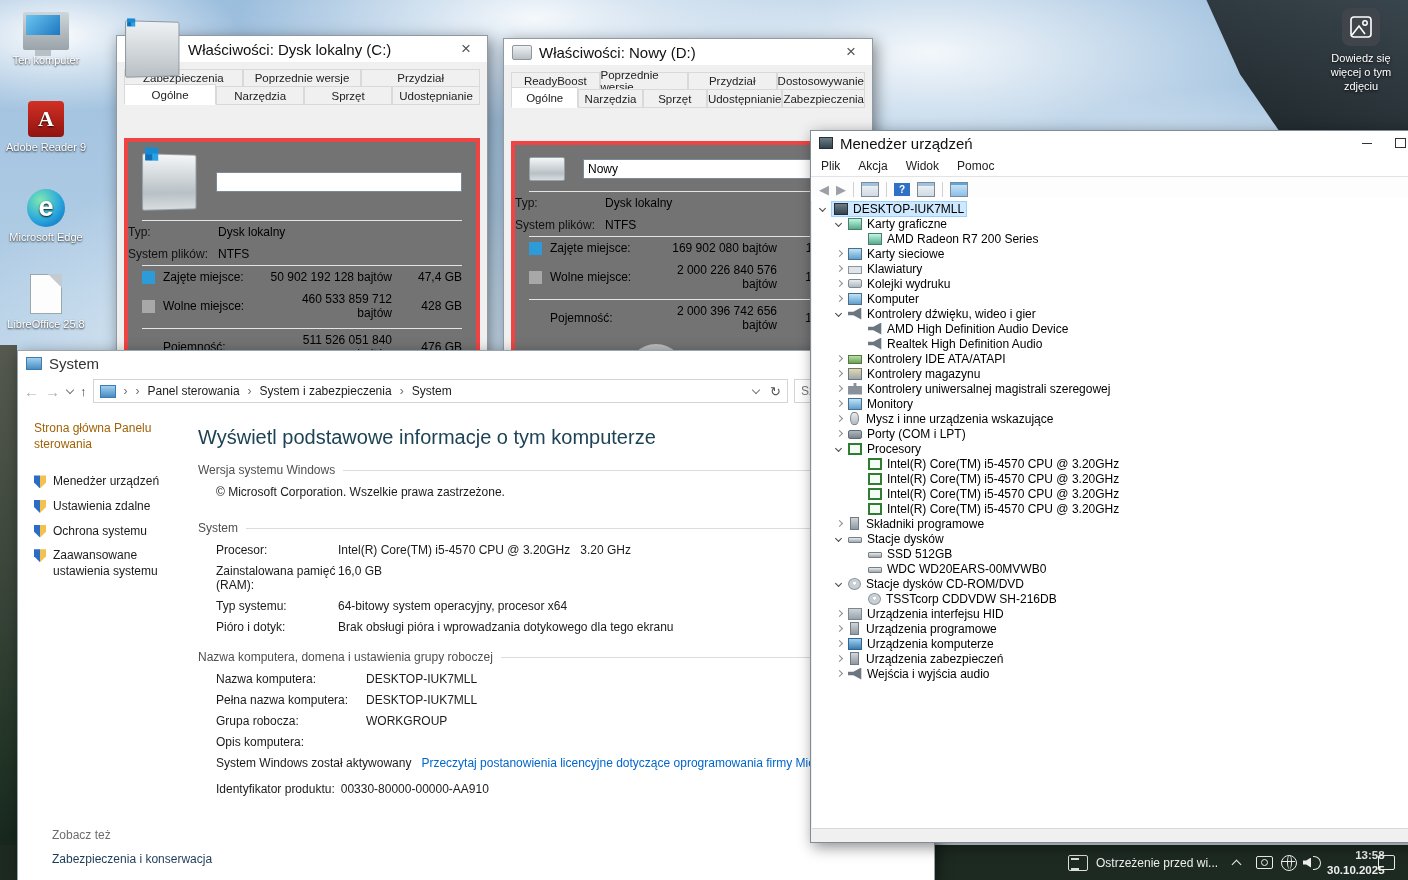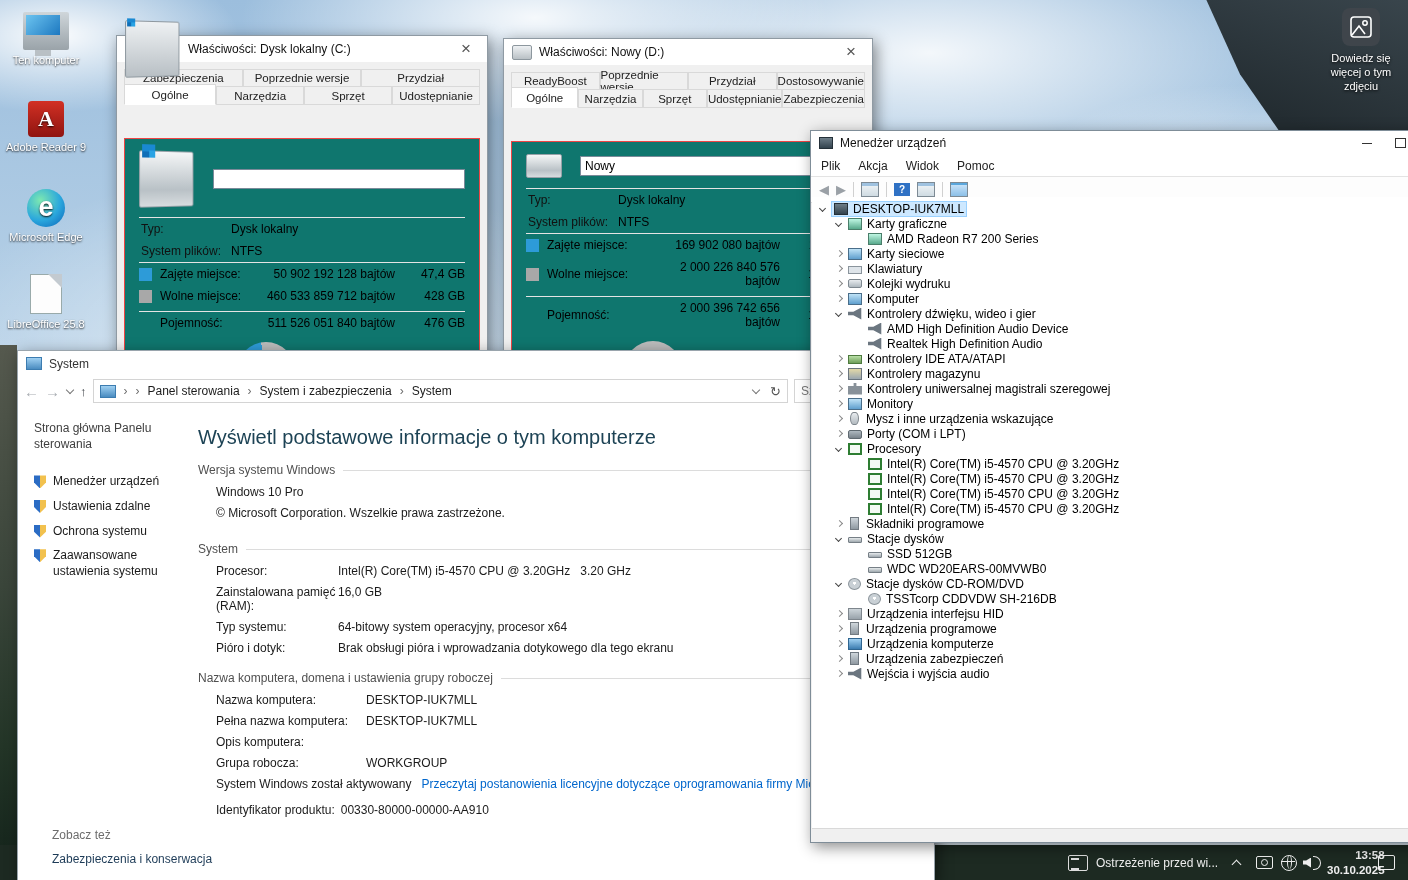--- a/index.html
+++ b/index.html
@@ -15,45 +15,45 @@
     radial-gradient(ellipse 500px 260px at 20% 40%, rgba(255,255,255,.55), transparent 70%),
     radial-gradient(ellipse 600px 300px at 55% 55%, rgba(255,255,255,.35), transparent 70%);}
   .mountain{position:absolute;right:0;top:0;width:280px;height:135px;
     background:linear-gradient(200deg,#39454c,#232c31 70%);
     clip-path:polygon(28% 0,100% 0,100% 100%,55% 100%,40% 55%);}
   .rock-left{position:absolute;left:0;top:345px;width:17px;height:535px;
     background:linear-gradient(180deg,#55594e,#3a453a 45%,#233527 75%,#13221a);}
   
   .win{position:absolute;background:#f0f0f0;border:1px solid #8f9aa3;box-shadow:3px 4px 14px rgba(0,0,0,.45);box-sizing:border-box;}
   .tbar{height:26px;background:#fff;display:flex;align-items:center;padding:0 8px;gap:7px;}
-  .tbar .ttl{flex:1;font-size:12px;color:#111;white-space:nowrap;overflow:hidden;}
+  .tbar .ttl{flex:1;font-size:15px;color:#111;white-space:nowrap;overflow:hidden;}
   .wbtn{width:26px;height:20px;display:flex;align-items:center;justify-content:center;color:#444;font-size:13px;flex:none;}
   .wbtn.bclose::after{content:"\00d7";font-size:17px;color:#555;}
   .wbtn.bmin::after{content:"";width:10px;height:1px;background:#333;}
   .wbtn.bmax::after{content:"";width:9px;height:8px;border:1px solid #333;}
   
   .drive-ico{width:18px;height:13px;flex:none;position:relative;background:linear-gradient(#eef1f3,#b9c0c5);border:1px solid #8d979e;border-radius:2px;}
   .drive-ico.flag::before{content:"";position:absolute;left:1px;top:-3px;width:8px;height:8px;
      background:conic-gradient(from 0deg,#1989d2 0 25%,#29a3e4 0 50%,#0f6fb8 0 75%,#1989d2 0);}
   
   .tabsback{display:flex;margin:7px 7px 0 7px;height:17px;}
   .tabsback .tb{flex:1;border:1px solid #d9d9d9;border-bottom:none;background:#f0f0f0;
      font-size:11.5px;display:flex;align-items:center;justify-content:center;color:#222;}
   .tabsfront{display:flex;margin:0 7px;height:19px;position:relative;z-index:2;}
   .tabsfront .tb{flex:1;border:1px solid #d9d9d9;background:#f0f0f0;font-size:11.5px;
      display:flex;align-items:center;justify-content:center;color:#222;}
   .tabsfront .tb.active{background:#fff;border-bottom:1px solid #fff;margin-top:-2px;flex:1.05;}
-  .page{position:absolute;left:7px;right:7px;top:102px;bottom:0;background:#0f766e;border:1px solid #ef4444;}
+  .page{position:absolute;left:7px;right:7px;top:102px;bottom:0;background:#737373;border:4px solid #ef4444;}
   .page .hr{height:1px;background:#e4e4e4;margin:0 14px;}
   .nrow{display:flex;align-items:center;padding:12px 14px 10px 14px;gap:18px;}
   .nrow input{flex:1;height:18px;border:1px solid #7a8a99;font-family:inherit;font-size:12px;padding:0 4px;}
   .drive-big{width:34px;height:22px;position:relative;background:linear-gradient(#f4f6f7,#b9c1c6 70%,#d7dcdf);border:1px solid #97a1a8;border-radius:2px;flex:none;}
   .drive-big.flag::before{content:"";position:absolute;left:2px;top:-7px;width:13px;height:13px;
      background:conic-gradient(from 0deg,#1989d2 0 25%,#29a3e4 0 50%,#0f6fb8 0 75%,#1989d2 0);}
-  .inford{display:flex;padding:4px 16px;}
+  .inford{display:flex;padding:4px 0;}
   .inford .l{width:90px;color:#111;}
   .legrow{display:flex;align-items:center;padding:4px 14px;}
   .legrow .sq{width:13px;height:13px;margin-right:8px;flex:none;}
   .legrow .lab{width:105px;}
   .legrow .bytes{flex:1;text-align:right;}
   .legrow .gb{width:70px;text-align:right;}
   .donut{width:58px;height:58px;border-radius:50%;position:relative;margin:8px 0 0 112px;}
   .donut::after{content:"";position:absolute;left:15px;top:15px;width:28px;height:28px;border-radius:50%;background:#fff;}
   .donut.c{background:conic-gradient(from 314deg,#2d9bd8 0 36deg,#bcbcbc 36deg 360deg);}
   .donut.d{background:#bcbcbc;}
@@ -105,21 +105,21 @@
   .chevdn{width:8px;height:8px;position:relative;}
   .chevdn::after{content:"";position:absolute;left:1px;top:0;width:5px;height:5px;border-right:1px solid #777;border-bottom:1px solid #777;transform:rotate(45deg);}
   .addr{flex:1;height:22px;border:1px solid #d4d4d4;display:flex;align-items:center;padding:0 6px;background:#fff;}
   .addr .crumb{color:#1b1b1b;}
   .addr .crumb::before{content:"\203a";margin:0 8px;color:#6d6d6d;}
   .mini-mon{width:14px;height:11px;border:1px solid #3c7cb0;background:linear-gradient(#9fd0f2,#4a8cc0);flex:none;}
   .refresh{color:#555;font-size:13px;}
   .searchbox{width:120px;height:22px;border:1px solid #d4d4d4;display:flex;align-items:center;padding:0 6px;color:#767676;flex:none;}
   .sys-body{position:absolute;left:0;right:0;top:55px;bottom:0;background:#fff;display:flex;}
   .sideb{width:178px;flex:none;padding:14px 0 0 16px;box-sizing:border-box;}
-  .sideb .home{color:#404040;margin-bottom:22px;line-height:1.35;width:130px;}
+  .sideb .home{color:#a16207;margin-bottom:22px;line-height:1.35;width:130px;}
   .srow{display:flex;gap:7px;margin-bottom:9px;align-items:flex-start;color:#1b1b1b;line-height:1.3;width:150px;}
   .shield{width:12px;height:13px;flex:none;margin-top:1px;background:linear-gradient(90deg,#2b6cc4 0 50%,#f2c14e 50% 100%);clip-path:polygon(0 0,100% 0,100% 55%,50% 100%,0 55%);}
   .mainc{flex:1;position:relative;padding:16px 0 0 2px;}
   .h1{font-size:20px;color:#1d4355;margin:4px 0 14px 0;}
   .sect{display:flex;align-items:center;color:#4f4f4f;margin:14px 0 8px 0;}
   .sect::after{content:"";flex:1;height:1px;background:#dcdcdc;margin-left:8px;}
   .ind{padding-left:18px;}
   .irow{display:flex;margin:7px 0;}
   .irow .l{width:122px;flex:none;color:#1b1b1b;}
   .irow .v{color:#1b1b1b;}
@@ -401,23 +401,20 @@
         <div class="srow">
           <span class="shield"></span>
           <span>Zaawansowane ustawienia systemu</span>
         </div>
       </div>
       <div class="mainc">
         <div class="h1">Wyświetl podstawowe informacje o tym komputerze</div>
         <div class="sect">Wersja systemu Windows</div>
         <div class="ind">
           <div class="irow">
-              <span class="v">Windows 10 Pro</span>
-            </div>
-          <div class="irow">
               <span class="v">© Microsoft Corporation. Wszelkie prawa zastrzeżone.</span>
             </div>
         </div>
         <div class="winlogo">
           <div class="flag">
               <div></div>
               <div></div>
               <div></div>
               <div></div>
             </div>
@@ -446,26 +443,26 @@
         <div class="ind">
           <div class="irow">
               <span class="l" style="width:150px">Nazwa komputera:</span>
               <span class="v">DESKTOP-IUK7MLL</span>
             </div>
           <div class="irow">
               <span class="l" style="width:150px">Pełna nazwa komputera:</span>
               <span class="v">DESKTOP-IUK7MLL</span>
             </div>
           <div class="irow">
+              <span class="l" style="width:150px">Grupa robocza:</span>
+              <span class="v">WORKGROUP</span>
+            </div>
+          <div class="irow">
               <span class="l" style="width:150px">Opis komputera:</span>
               <span class="v"></span>
-            </div>
-          <div class="irow">
-              <span class="l" style="width:150px">Grupa robocza:</span>
-              <span class="v">WORKGROUP</span>
             </div>
         </div>
         <div class="ind">
           <div class="irow" style="gap:10px">
             <span class="v">System Windows został aktywowany</span>
             <span class="alink">Przeczytaj postanowienia licencyjne dotyczące oprogramowania firmy Microsoft</span>
           </div>
           <div class="irow" style="margin-top:12px;gap:6px">
             <span class="v">Identyfikator produktu:</span>
             <span class="v">00330-80000-00000-AA910</span>

